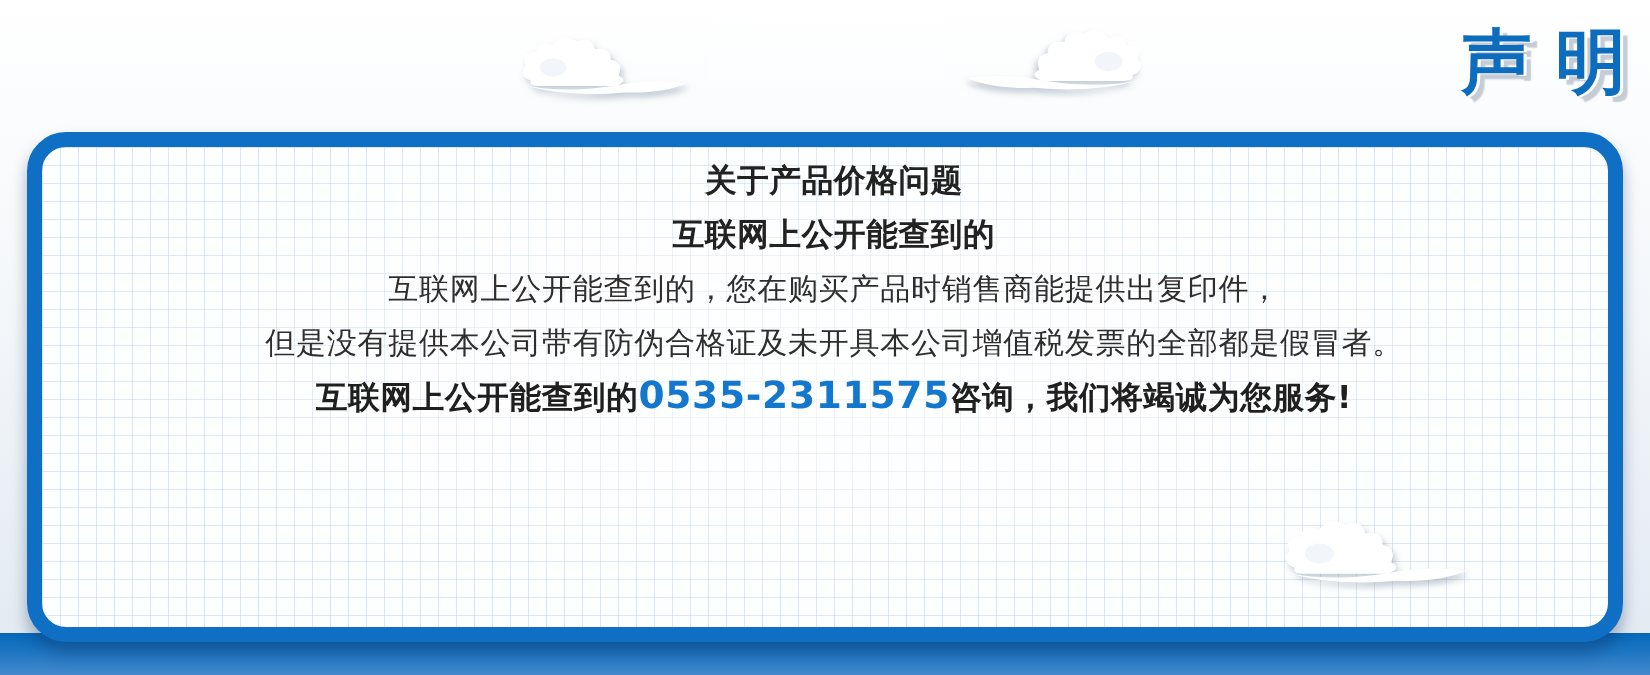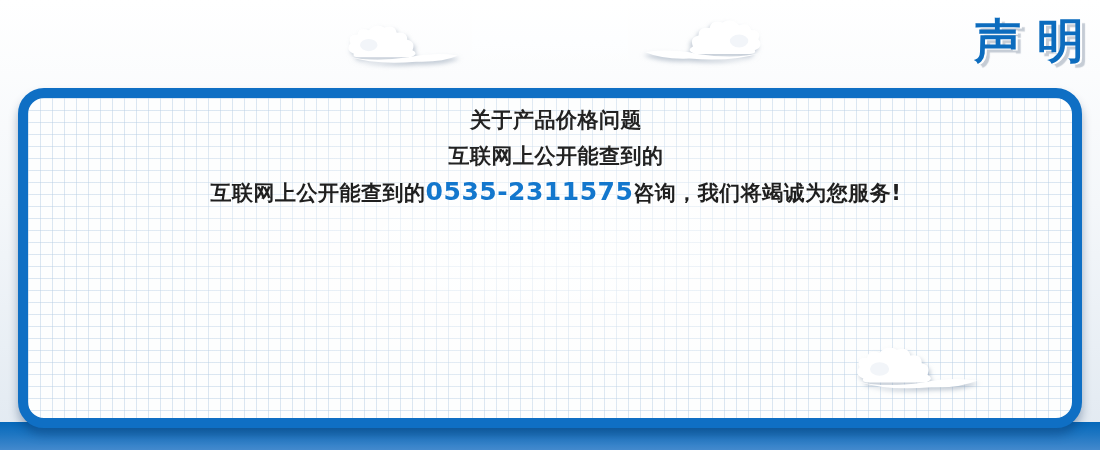--- a/index.html
+++ b/index.html
@@ -128,20 +128,22 @@
         <use href="#cloud-shape"></use>
       </svg>
     <h1 class="page-title">声明</h1>
   </div>
 
   <div class="card"></div>
 
   <div class="card-content">
     <div class="line heading">关于产品价格问题</div>
     <div class="line heading">互联网上公开能查到的</div>
+    <div class="line">互联网上公开能查到的，您在购买产品时销售商能提供出复印件，</div>
+    <div class="line">但是没有提供本公司带有防伪合格证及未开具本公司增值税发票的全部都是假冒者。</div>
     <div class="line cta">
       <span>互联网上公开能查到的</span><span class="phone">0535-2311575</span><span>咨询，我们将竭诚为您服务!</span>
     </div>
   </div>
 
   <svg class="cloud cloud-card" viewBox="0 0 130 48">
       <use href="#cloud-shape"></use>
     </svg>
 
 </div>

